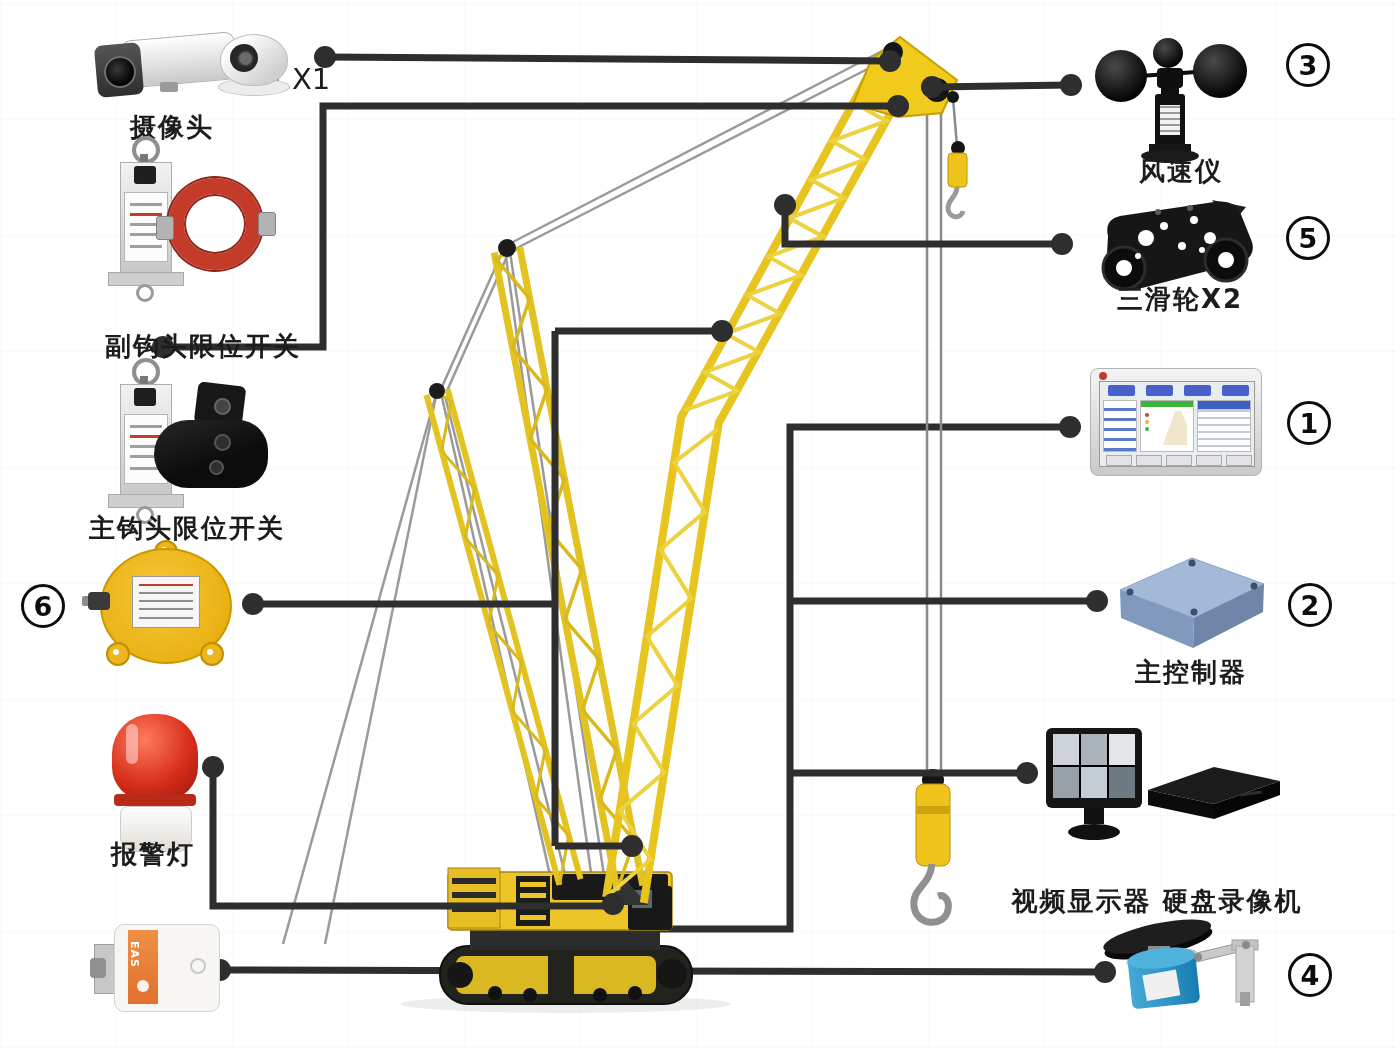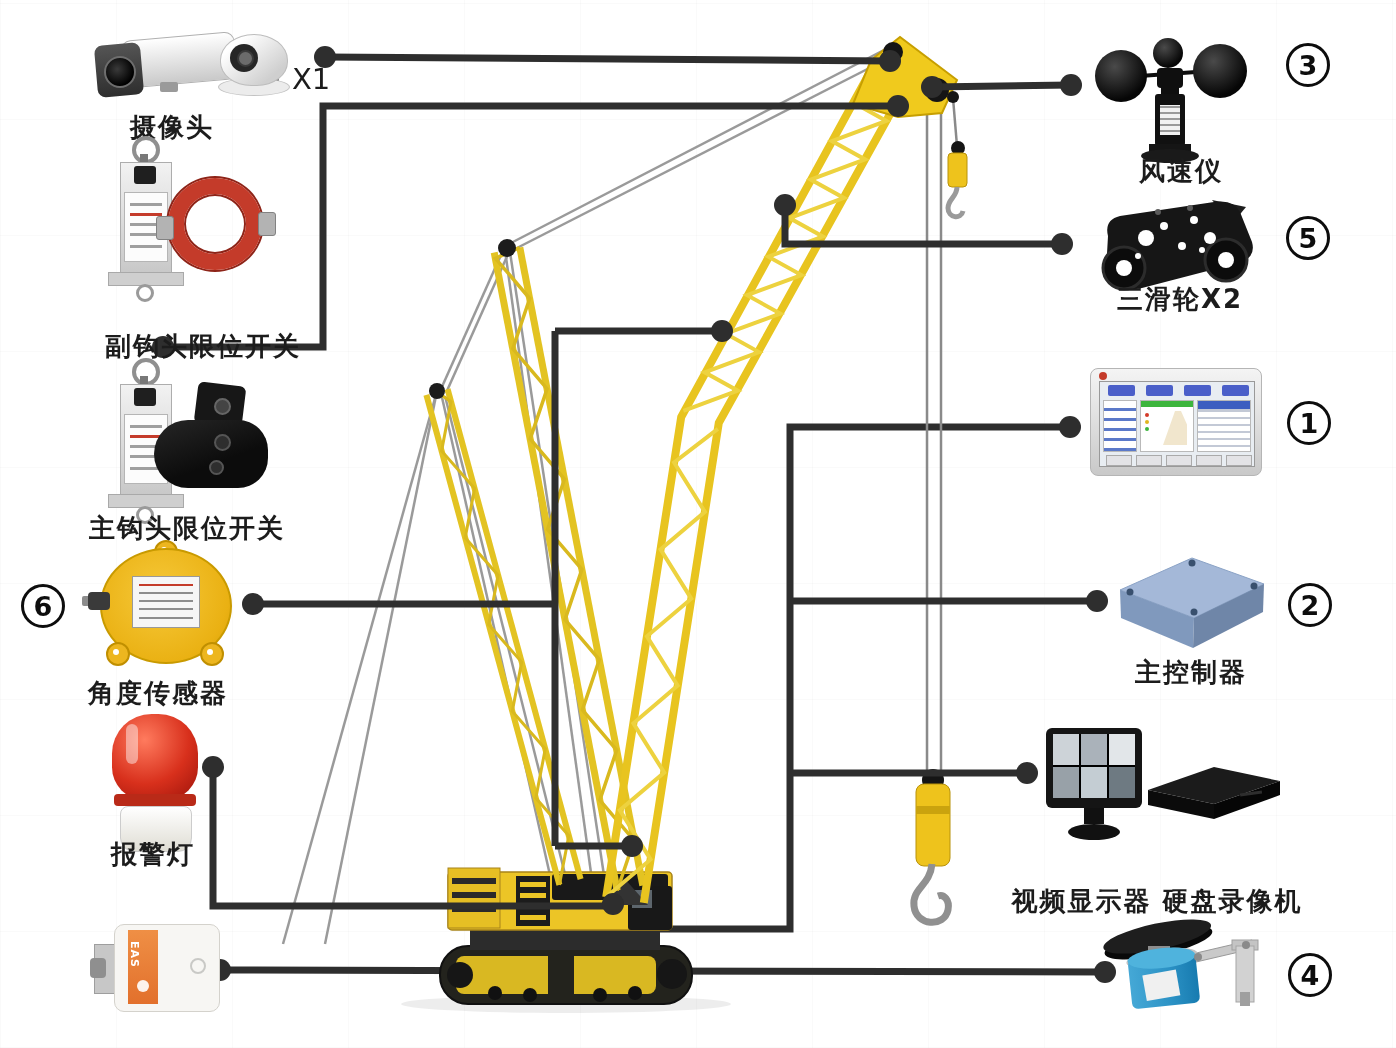--- a/index.html
+++ b/index.html
@@ -365,21 +365,20 @@
     <div class="as-nub2"></div>
     <div class="as-nub"></div>
     <div class="as-label">
         <i></i>
         <i></i>
         <i></i>
         <i></i>
         <i></i>
       </div>
   </div>
-  <div class="lbl" style="left:38px;width:240px;top:676px;">角度传感器</div>
 
   <div class="abs alarm-light">
     <div class="al-dome"></div>
     <div class="al-gloss"></div>
     <div class="al-rim"></div>
     <div class="al-base"></div>
   </div>
   <div class="lbl" style="left:63px;width:180px;top:837px;">报警灯</div>
 
   <div class="abs level-meter">

